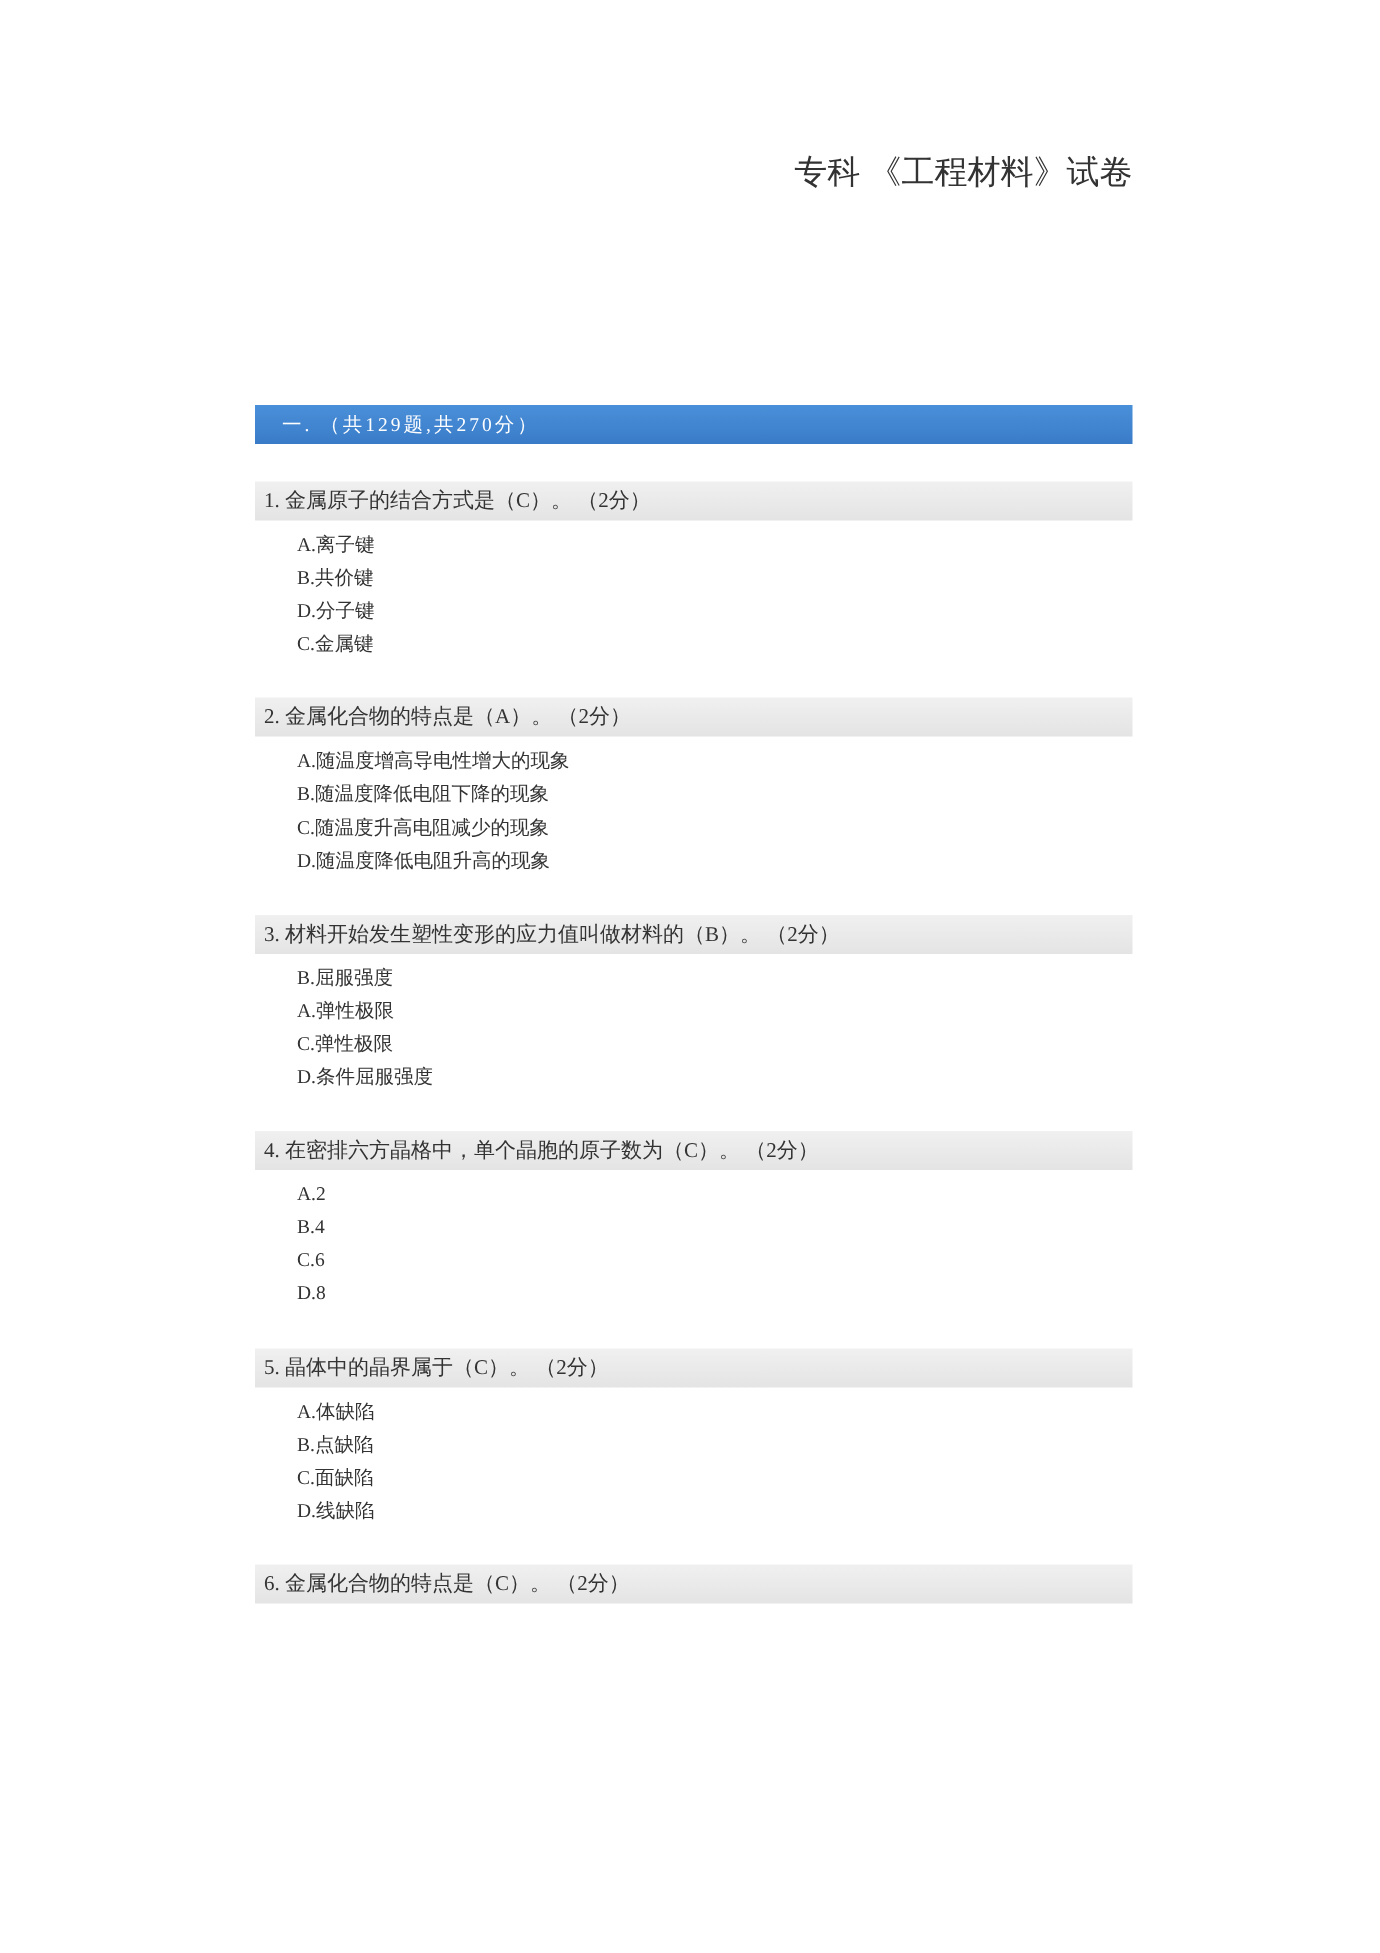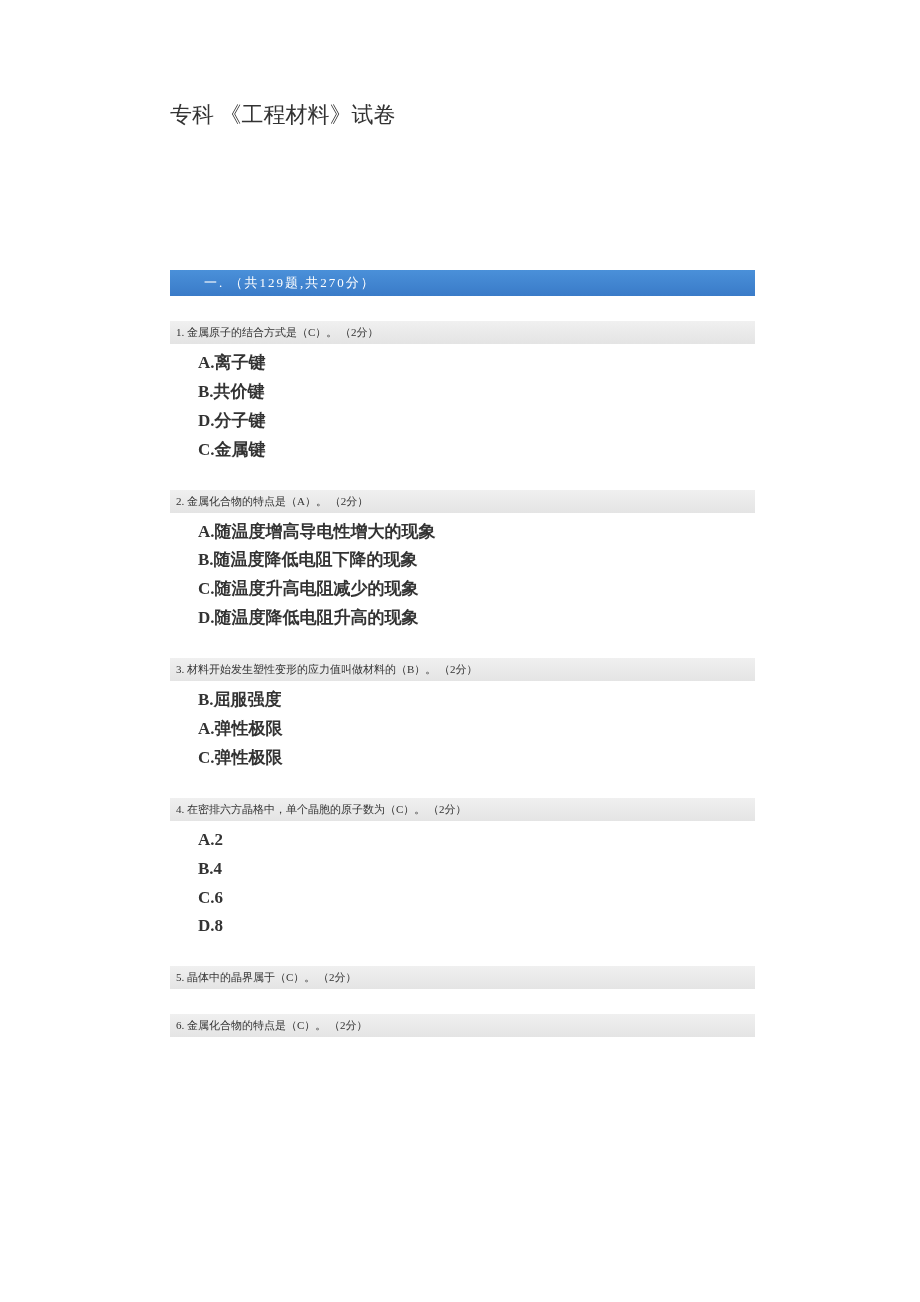--- a/index.html
+++ b/index.html
@@ -6,47 +6,46 @@
     body {
       width: 920px;
       min-height: 1302px;
       background: #ffffff;
       font-family: "SimSun", "宋体", serif;
       font-size: 14px;
       color: #333;
       padding: 100px 165px 40px 170px;
     }
     .title {
-      text-align: left;
+      text-align: right;
       font-size: 22px;
       font-weight: normal;
       margin-bottom: 140px;
       color: #333;
     }
     .section-header {
       background: linear-gradient(to bottom, #4a90d9, #3a7bc8);
       color: #fff;
-      padding: 4px 34px;
+      padding: 4px 18px;
       font-size: 13px;
       margin-bottom: 18px;
       letter-spacing: 2px;
     }
     .question { margin-bottom: 20px; }
     .question-header {
       background: linear-gradient(to bottom, #f0f0f0, #e4e4e4);
       padding: 4px 6px;
-      font-size: 11px;
+      font-size: 14px;
       margin-bottom: 5px;
       margin-top: 25px;
     }
     .options { padding-left: 28px; }
     .option {
-      font-size: 17px;
+      font-size: 13px;
       line-height: 1.7;
-      font-weight: bold;
     }
   </style>
 </head>
 <body>
 
 <h1 class="title">专科 《工程材料》试卷</h1>
 
 <div class="section-header">
   <span>一.</span>
   <span>（共129题,共270分）</span>
@@ -70,30 +69,37 @@
         <div class="option">C.随温度升高电阻减少的现象</div>
         <div class="option">D.随温度降低电阻升高的现象</div>
       </div>
     </div>
     <div class="question">
       <div class="question-header"><span>3.</span> <span>材料开始发生塑性变形的应力值叫做材料的（B）。</span>  <span>（2分）</span></div>
       <div class="options">
         <div class="option">B.屈服强度</div>
         <div class="option">A.弹性极限</div>
         <div class="option">C.弹性极限</div>
+        <div class="option">D.条件屈服强度</div>
       </div>
     </div>
     <div class="question">
       <div class="question-header"><span>4.</span> <span>在密排六方晶格中，单个晶胞的原子数为（C）。</span>  <span>（2分）</span></div>
       <div class="options">
         <div class="option">A.2</div>
         <div class="option">B.4</div>
         <div class="option">C.6</div>
         <div class="option">D.8</div>
       </div>
     </div>
     <div class="question">
       <div class="question-header"><span>5.</span> <span>晶体中的晶界属于（C）。</span>  <span>（2分）</span></div>
+      <div class="options">
+        <div class="option">A.体缺陷</div>
+        <div class="option">B.点缺陷</div>
+        <div class="option">C.面缺陷</div>
+        <div class="option">D.线缺陷</div>
+      </div>
     </div>
     <div class="question">
       <div class="question-header"><span>6.</span> <span>金属化合物的特点是（C）。</span>  <span>（2分）</span></div>
     </div>
   </div>
 
 </body></html>

